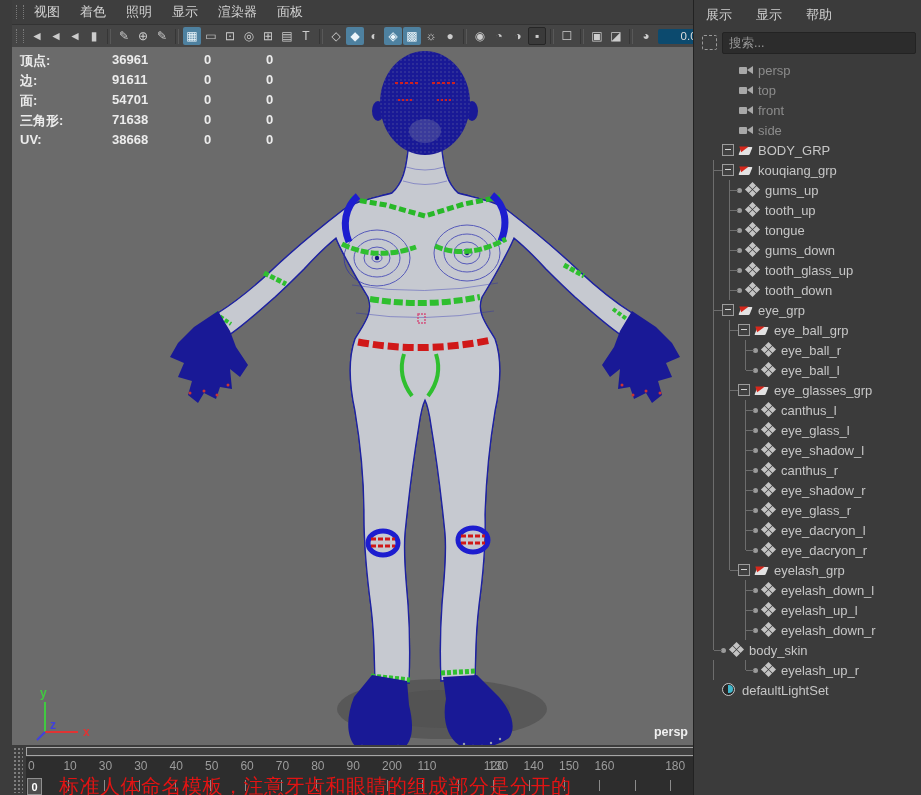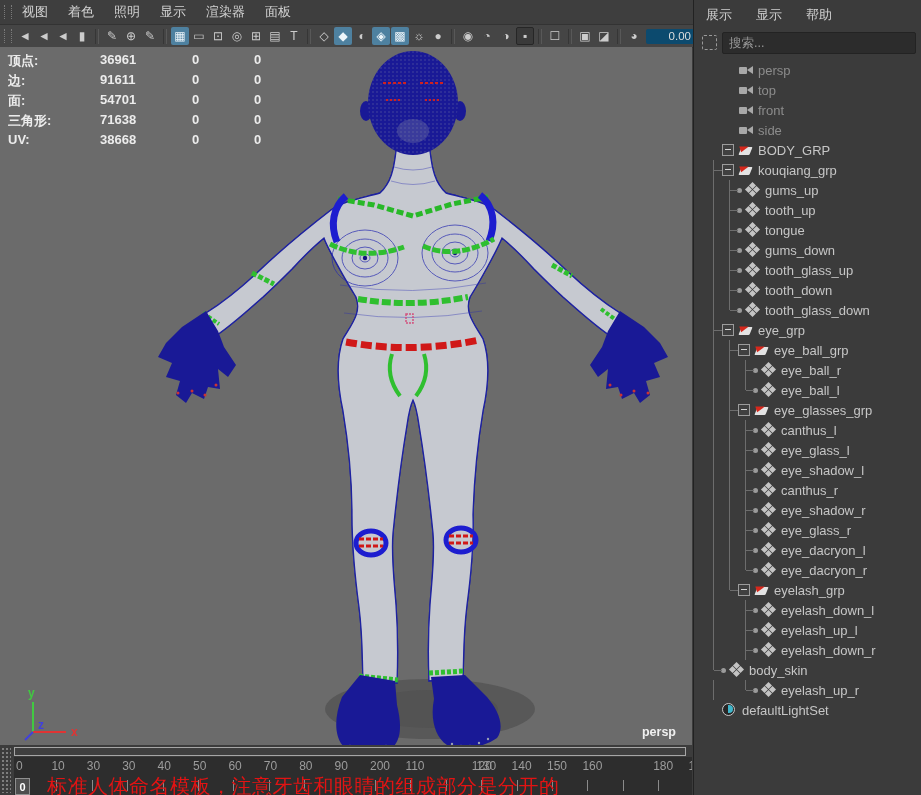--- a/index.html
+++ b/index.html
@@ -1,18 +1,18 @@
 <!DOCTYPE html>
 <html><head>
 <meta charset="utf-8">
 <style>
   html,body{margin:0;padding:0;background:#2a2a2a}
   .app{position:relative;width:921px;height:795px;background:#3c3c3c;
        font-family:"Liberation Sans",sans-serif;overflow:hidden;user-select:none}
-  .leftcol{position:absolute;left:0;top:0;width:768px;height:795px}
+  .leftcol{position:absolute;left:12px;top:0;width:768px;height:795px}
 
   
   .vmenubar{position:absolute;top:0;left:0;right:0;height:24px;background:#3e3e3e;
             display:flex;align-items:center;border-bottom:1px solid #333}
   .bargrip{width:6px;height:14px;margin:0 4px;border-left:1px dotted #7a7a7a;border-right:1px dotted #7a7a7a}
   .menuitems{display:flex;gap:20px;padding-left:6px}
   .vm-item{font-size:13px;color:#d4d4d4;white-space:nowrap}
 
   
   .vtoolbar{position:absolute;top:25px;left:0;right:0;height:22px;background:#454545;
@@ -469,32 +469,20 @@
           <span class="tdot"></span>
           <span class="tico tico-mesh">
             <i></i>
             <i></i>
             <i></i>
             <i></i>
           </span>
           <span class="tlabel">tooth_down</span>
         </div>
         <div class="orow">
-          <span class="gc gc-v"></span>
-          <span class="gc gc-l"></span>
-          <span class="tdot"></span>
-          <span class="tico tico-mesh">
-            <i></i>
-            <i></i>
-            <i></i>
-            <i></i>
-          </span>
-          <span class="tlabel">tooth_glass_down</span>
-        </div>
-        <div class="orow">
           <span class="gc gc-t"></span>
           <span class="texp"></span>
           <span class="tico tico-group">
             <i class="gp"></i>
             <i class="ga"></i>
           </span>
           <span class="tlabel">eye_grp</span>
         </div>
         <div class="orow">
           <span class="gc gc-v"></span>

